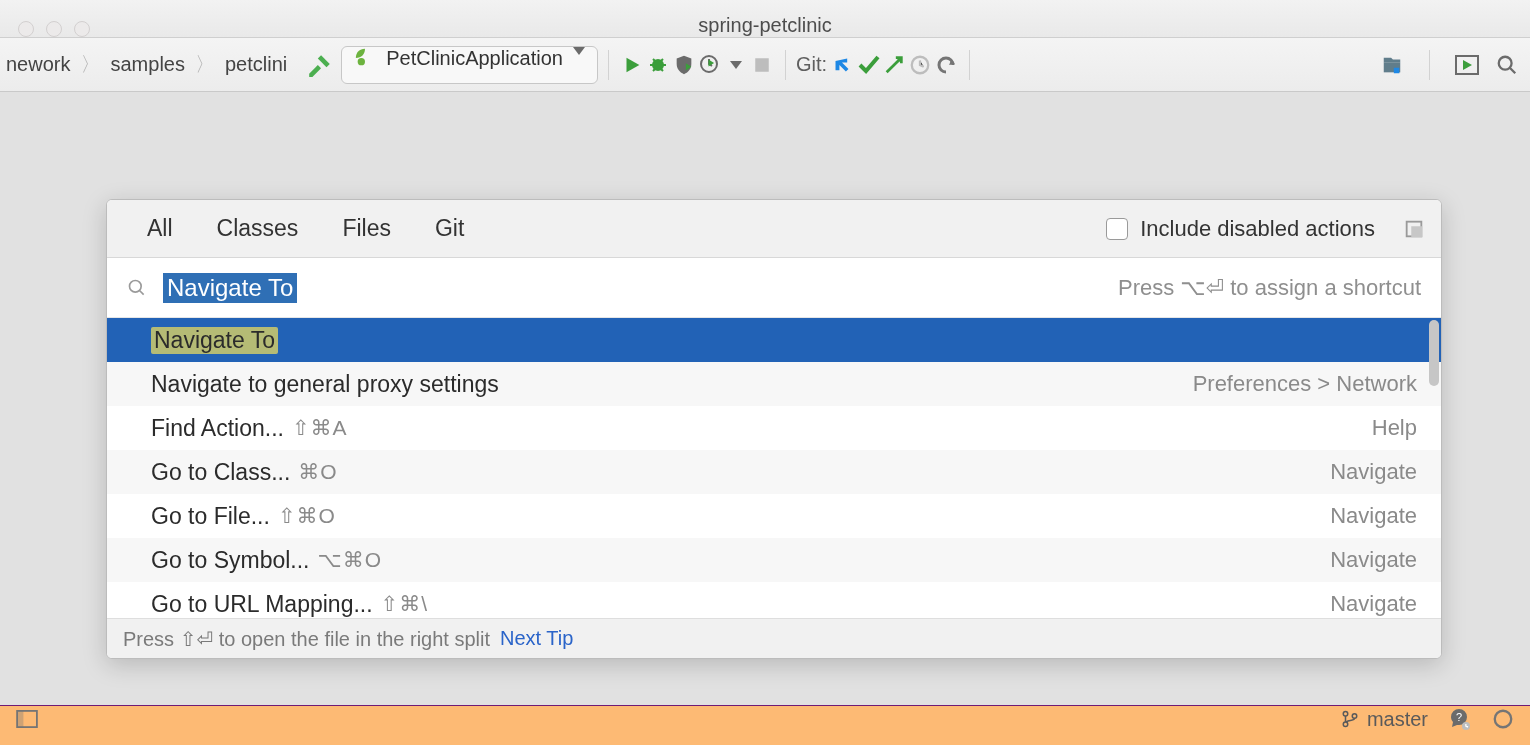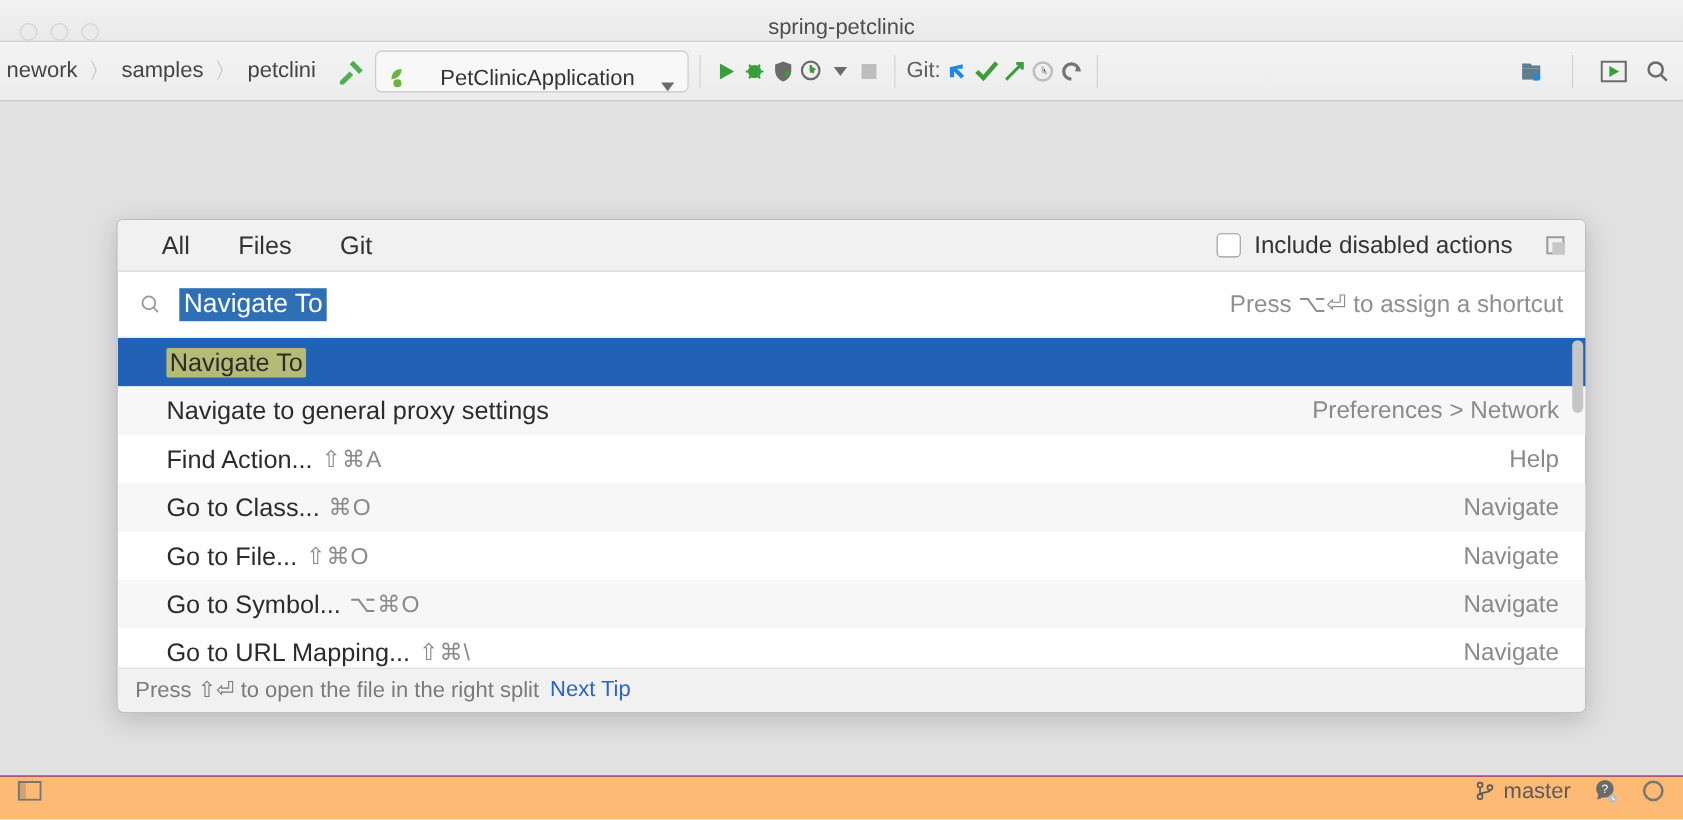--- a/index.html
+++ b/index.html
@@ -38,21 +38,21 @@
     font-size:20px;
     color:#444;
   }
   .crumb { display:flex; align-items:center; gap:4px; padding-left:0; }
   .crumb span.seg { padding: 0 6px; }
   .crumb .chev { color:#b5b5b5; }
   .tb-gap { width:14px; }
 
   .run-config {
     border:1px solid #c7c7c7; border-radius:6px;
-    height:38px; padding:0 12px; display:flex; align-items:flex-end; gap:24px;
+    height:38px; padding:0 12px; display:flex; align-items:flex-start; gap:10px;
     background:#f8f8f8; margin-left:8px;
   }
   .run-config .rc-label { font-size:20px; color:#333; }
   .tri-down { width:0;height:0;border-left:6px solid transparent;border-right:6px solid transparent;border-top:8px solid #6b6b6b; }
 
   .tb-icon { width:26px; height:26px; display:inline-flex; align-items:center; justify-content:center; cursor:pointer; }
   .tb-sep { width:1px; height:30px; background:#d2d2d2; margin:0 10px; }
 
   .toolbar .right { margin-left:auto; display:flex; align-items:center; gap:14px; }
   .git-label { color:#5f5f5f; font-size:20px; margin-right:2px; }
@@ -65,21 +65,21 @@
     position:absolute;
     left:106px; top:106px;
     width:1336px;
     background:#fff;
     border:1px solid #bcbcbc;
     border-radius:6px;
     box-shadow: 0 6px 24px rgba(0,0,0,.18);
     overflow:hidden;
     font-size:22px;
   }
-  .tabs { display:flex; align-items:center; height:47px; background:#f1f1f1; border-bottom:1px solid #d8d8d8; padding-left:18px; }
+  .tabs { display:flex; align-items:center; height:58px; background:#f1f1f1; border-bottom:1px solid #d8d8d8; padding-left:18px; }
   .tab { padding:0 22px; height:100%; display:flex; align-items:center; color:#333; cursor:pointer; font-size:23px; }
   .tab.selected { background:#e4e4e4; border-left:1px solid #d7d7d7; border-right:1px solid #d7d7d7; }
   .tabs .spacer { flex:1; }
   .include { display:flex; align-items:center; gap:12px; font-size:22px; color:#333; padding-right:16px; }
   .chk { width:22px;height:22px;border:1.5px solid #9a9a9a;border-radius:4px; background:#fff; }
   .pin { width:22px; height:22px; margin-left:16px; }
 
   .searchbar { display:flex; align-items:center; height:60px; padding:0 20px; border-bottom:1px solid #e6e6e6; }
   .searchbar .mag { width:20px;height:20px;margin-right:16px; color:#888; flex:0 0 auto; }
   .searchbar .query { font-size:24px; color:#fff; background:#2f6fb5; padding:1px 4px; }
@@ -239,20 +239,21 @@
         </svg>
     </span>
   </div>
 </div>
 
 <div class="main-area">
 
   <div class="popup">
     <div class="tabs">
       <div class="tab">All</div>
+      <div class="tab">Classes</div>
       <div class="tab">Files</div>
       <div class="tab">Git</div>
       <div class="spacer"></div>
       <div class="include">
         <span class="chk"></span>
         <span>Include disabled actions</span>
         <span class="pin">
           <svg width="22" height="22" viewBox="0 0 24 24">
               <rect x="4" y="4" width="16" height="16" fill="none" stroke="#9a9a9a" stroke-width="2"></rect>
               <rect x="9" y="9" width="12" height="12" fill="#c7c7c7"></rect>

